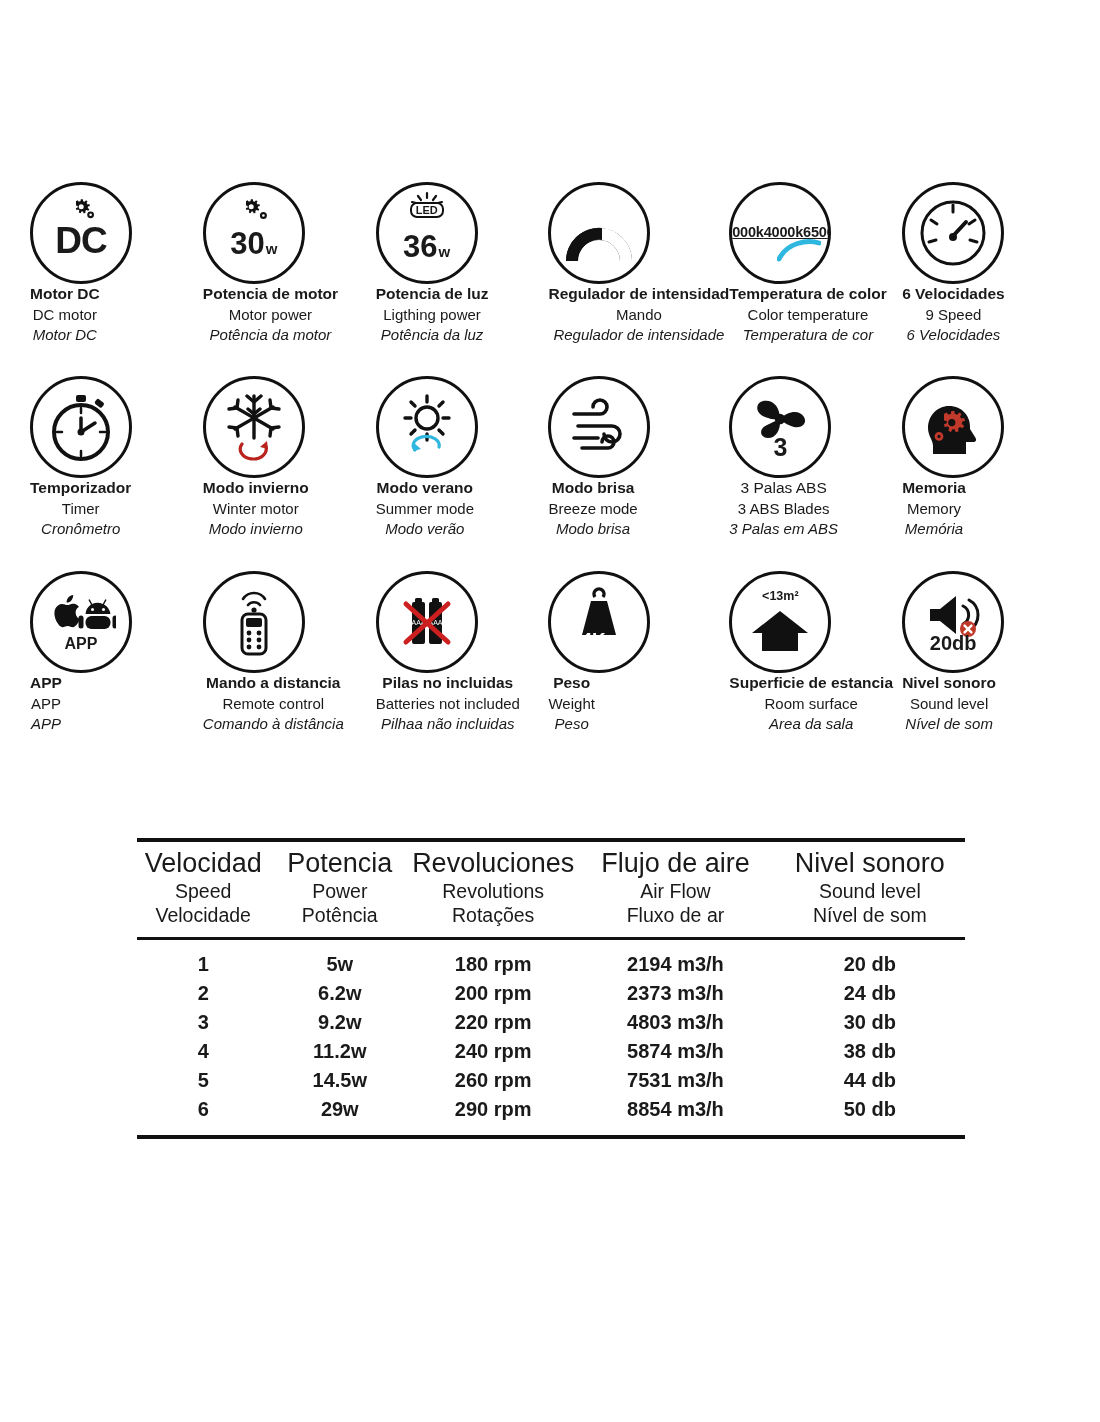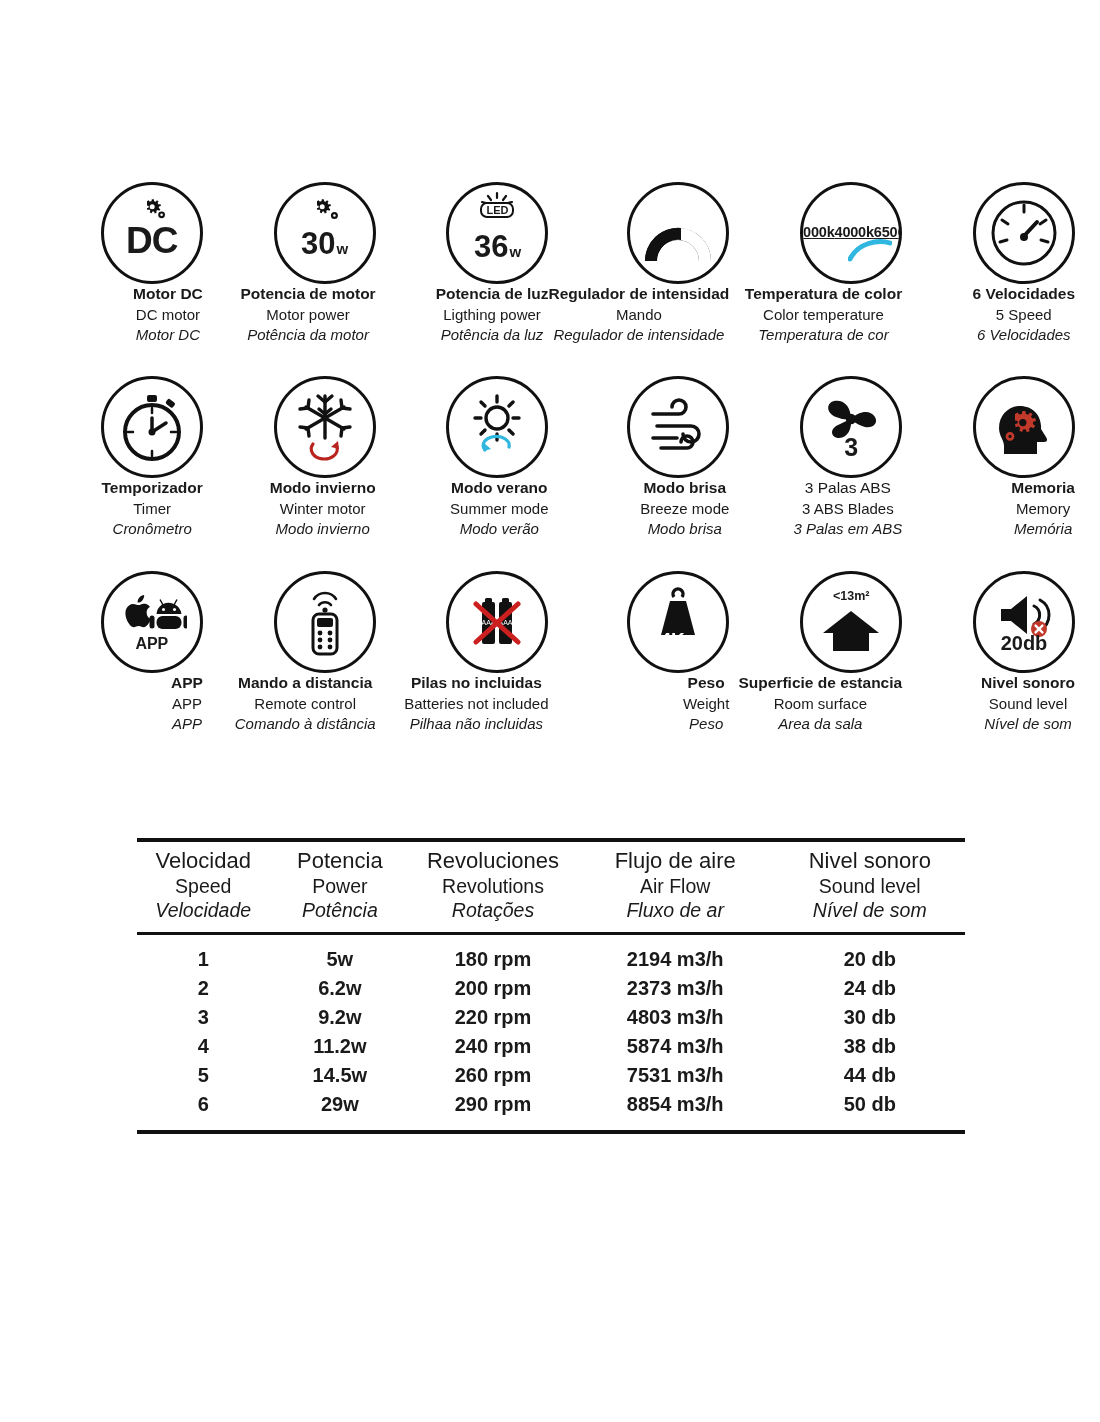--- a/index.html
+++ b/index.html
@@ -29,21 +29,21 @@
     top: 182px;
     width: 1045px;
     display: grid;
     grid-template-columns: repeat(6, 1fr);
     row-gap: 32px;
     column-gap: 0px;
   }
   .cell {
     display: flex;
     flex-direction: column;
-    align-items: flex-end;
+    align-items: flex-start;
     text-align: center;
   }
   .badge {
     width: 96px;
     height: 96px;
     border-radius: 50%;
     border: 3px solid #111;
     background: #fff;
     position: relative;
     display: flex;
@@ -188,23 +188,23 @@
   }
   table.spec {
     width: 100%;
     border-collapse: collapse;
   }
   table.spec thead th {
     padding: 6px 2px 10px 2px;
     text-align: center;
     font-weight: normal;
   }
-  .h-es { font-size: 22px; color: #1a1a1a; display: block; }
+  .h-es { font-size: 27px; color: #1a1a1a; display: block; }
   .h-en { font-size: 19.5px; color: #1a1a1a; display: block; margin-top: 1px; }
-  .h-pt { font-size: 19.5px; font-style: italic; color: #1a1a1a; display: block; margin-top: 1px; }
+  .h-pt { font-size: 19.5px; color: #1a1a1a; display: block; margin-top: 1px; }
   .rule-top { border-top: 4px solid #111; }
   .rule-mid { border-top: 3px solid #111; }
   .rule-bot { border-bottom: 4px solid #111; }
   table.spec tbody td {
     text-align: center;
     font-size: 20px;
     font-weight: bold;
     padding: 3px 2px;
     color: #1a1a1a;
   }
@@ -339,21 +339,21 @@
             <line x1="59" y1="24" x2="53" y2="28"></line>
             <line x1="13" y1="46" x2="20" y2="44"></line>
             <line x1="61" y1="46" x2="54" y2="44"></line>
           </g>
           <line x1="37" y1="40" x2="50" y2="26" stroke="#111" stroke-width="4" stroke-linecap="round"></line>
           <circle cx="37" cy="41" r="4" fill="#111"></circle>
         </svg>
       </div>
       <div class="labels">
         <div class="l-es">6 Velocidades</div>
-        <div class="l-en">5 Speed</div>
+        <div class="l-en">9 Speed</div>
         <div class="l-pt">6 Velocidades</div>
       </div>
     </div>
 
     <div class="cell">
       <div class="badge">
         <svg width="76" height="76" viewBox="0 0 76 76">
           <rect x="33" y="6" width="10" height="7" rx="2" fill="#111"></rect>
           <rect x="52" y="11" width="9" height="6" rx="2" fill="#111" transform="rotate(38 56 14)"></rect>
           <circle cx="38" cy="43" r="27" fill="none" stroke="#111" stroke-width="4"></circle>

